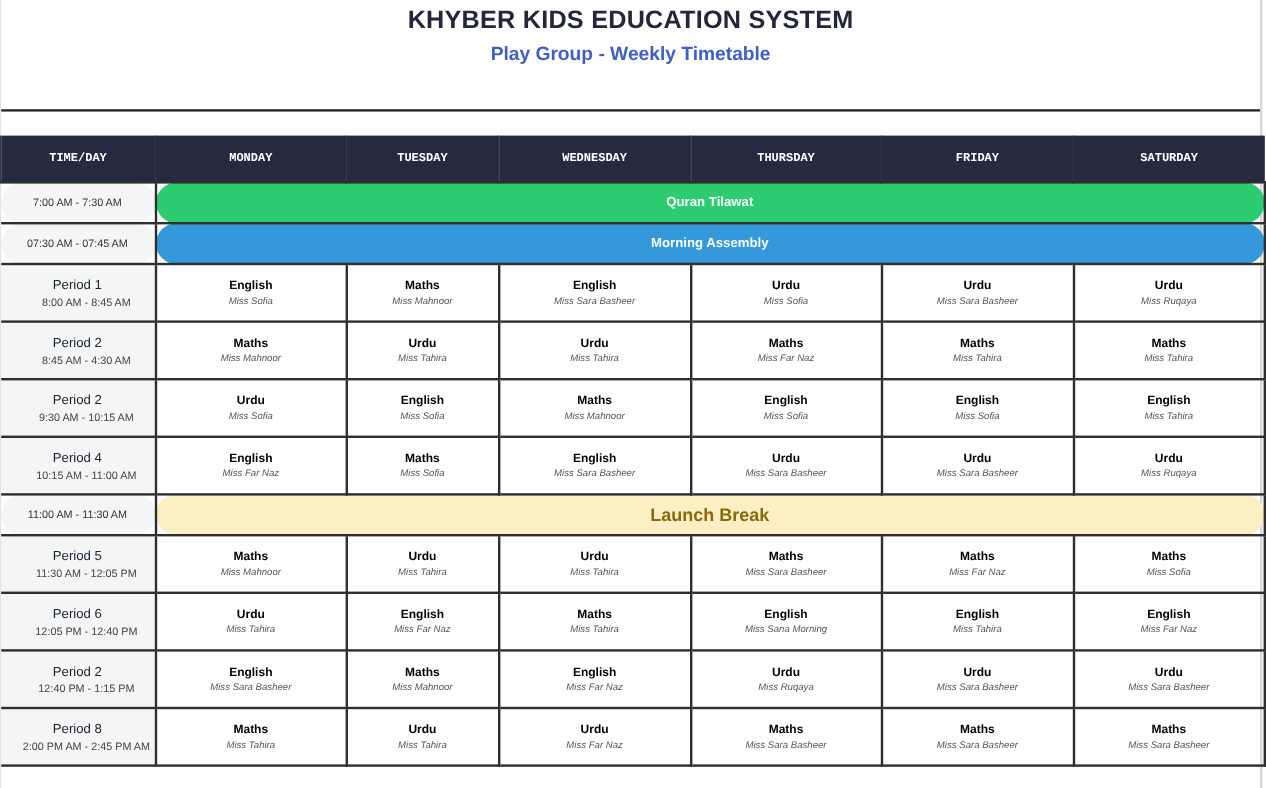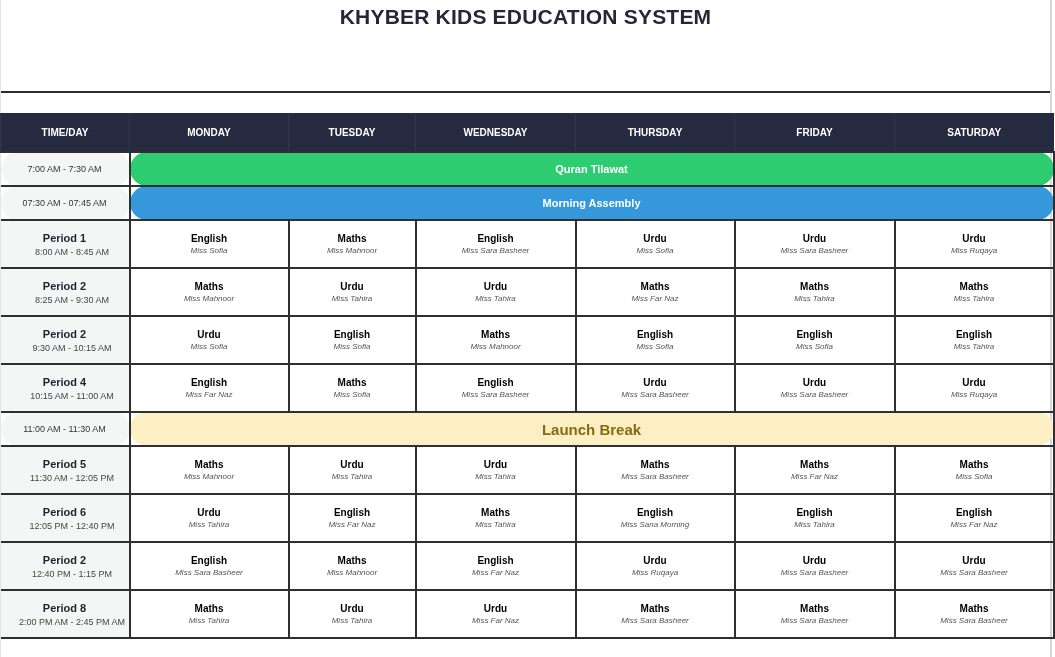--- a/index.html
+++ b/index.html
@@ -3,39 +3,40 @@
 <meta charset="utf-8">
 <style>
   html, body { margin: 0; padding: 0; background: #ffffff; }
   body { width: 1055px; height: 657px; overflow: hidden; font-family: "Liberation Sans", sans-serif; position: relative; }
   .page { position: absolute; left: 0; top: 0; width: 1052px; height: 657px; border-right: 2px solid #d9d9d9; border-left: 1px solid #e4e4e4; box-sizing: border-box; }
   .header { text-align: center; height: 93px; border-bottom: 2px solid #2b2b2b; box-sizing: border-box; }
   .title { font-size: 21px; font-weight: bold; color: #24273a; padding-top: 5px; letter-spacing: 0.2px; text-align: center; }
   .subtitle { font-size: 16px; font-weight: bold; color: #3e5fc4; margin-top: 8px; }
   .generated { font-size: 11px; font-style: italic; color: #555; margin-top: 10px; }
   table.tt { position: absolute; left: 0; top: 113px; width: 1053px; border-collapse: collapse; table-layout: fixed; }
-  .tt th { background: #262a40; color: #fff; font-size: 10px; font-weight: bold; height: 38px; border-left: 1px solid #32364c; text-transform: uppercase; padding: 0; }
+  .tt th { background: #262a40; color: #fff; font-size: 10px; font-weight: bold; height: 38px; border-left: 1px solid #32364c; text-transform: uppercase; padding: 0; font-family: Liberation Mono, monospace; }
   .tt td { border: 2px solid #2f2f2f; text-align: center; padding: 0; }
   .tt td.time { background: #f4f6f6; color: #333; font-size: 9px; border-left: none; }
-  .period-name { font-size: 11px; font-weight: bold; color: #1e2233; }
+  .period-name { font-size: 11px; font-weight: normal; color: #1e2233; }
   .period-time { font-size: 9px; color: #444; margin-top: 3px; padding-left: 15px; }
   .subject { font-size: 10px; font-weight: bold; color: #000; }
   .teacher { font-size: 8px; font-style: italic; color: #555; margin-top: 2px; }
   tr.period td { height: 46px; }
   tr.band td { height: 32px; border-radius: 17px; }
   .band-green { background: #2ecc71; color: #fff; font-size: 11px; font-weight: bold; }
   .band-blue { background: #3498db; color: #fff; font-size: 11px; font-weight: bold; }
   .band-break { background: #fdefc4; color: #8a6a10; font-size: 15px; font-weight: bold; }
 </style>
 </head>
 <body>
 
 <div class="page">
   <div class="header">
     <div class="title">KHYBER KIDS EDUCATION SYSTEM</div>
+    <div class="subtitle">Play Group - Weekly Timetable</div>
   </div>
 </div>
 
 <table class="tt">
   <colgroup>
     <col style="width:129px">
       <col style="width:159px">
       <col style="width:127px">
       <col style="width:160px">
       <col style="width:159px">
@@ -88,21 +89,21 @@
           <div class="teacher">Miss Sara Basheer</div>
         </td>
         <td>
           <div class="subject">Urdu</div>
           <div class="teacher">Miss Ruqaya</div>
         </td>
       </tr>
       <tr class="period">
         <td class="time">
           <div class="period-name">Period 2</div>
-          <div class="period-time">8:25 AM - 9:30 AM</div>
+          <div class="period-time">8:45 AM - 4:30 AM</div>
         </td>
         <td>
           <div class="subject">Maths</div>
           <div class="teacher">Miss Mahnoor</div>
         </td>
         <td>
           <div class="subject">Urdu</div>
           <div class="teacher">Miss Tahira</div>
         </td>
         <td>

